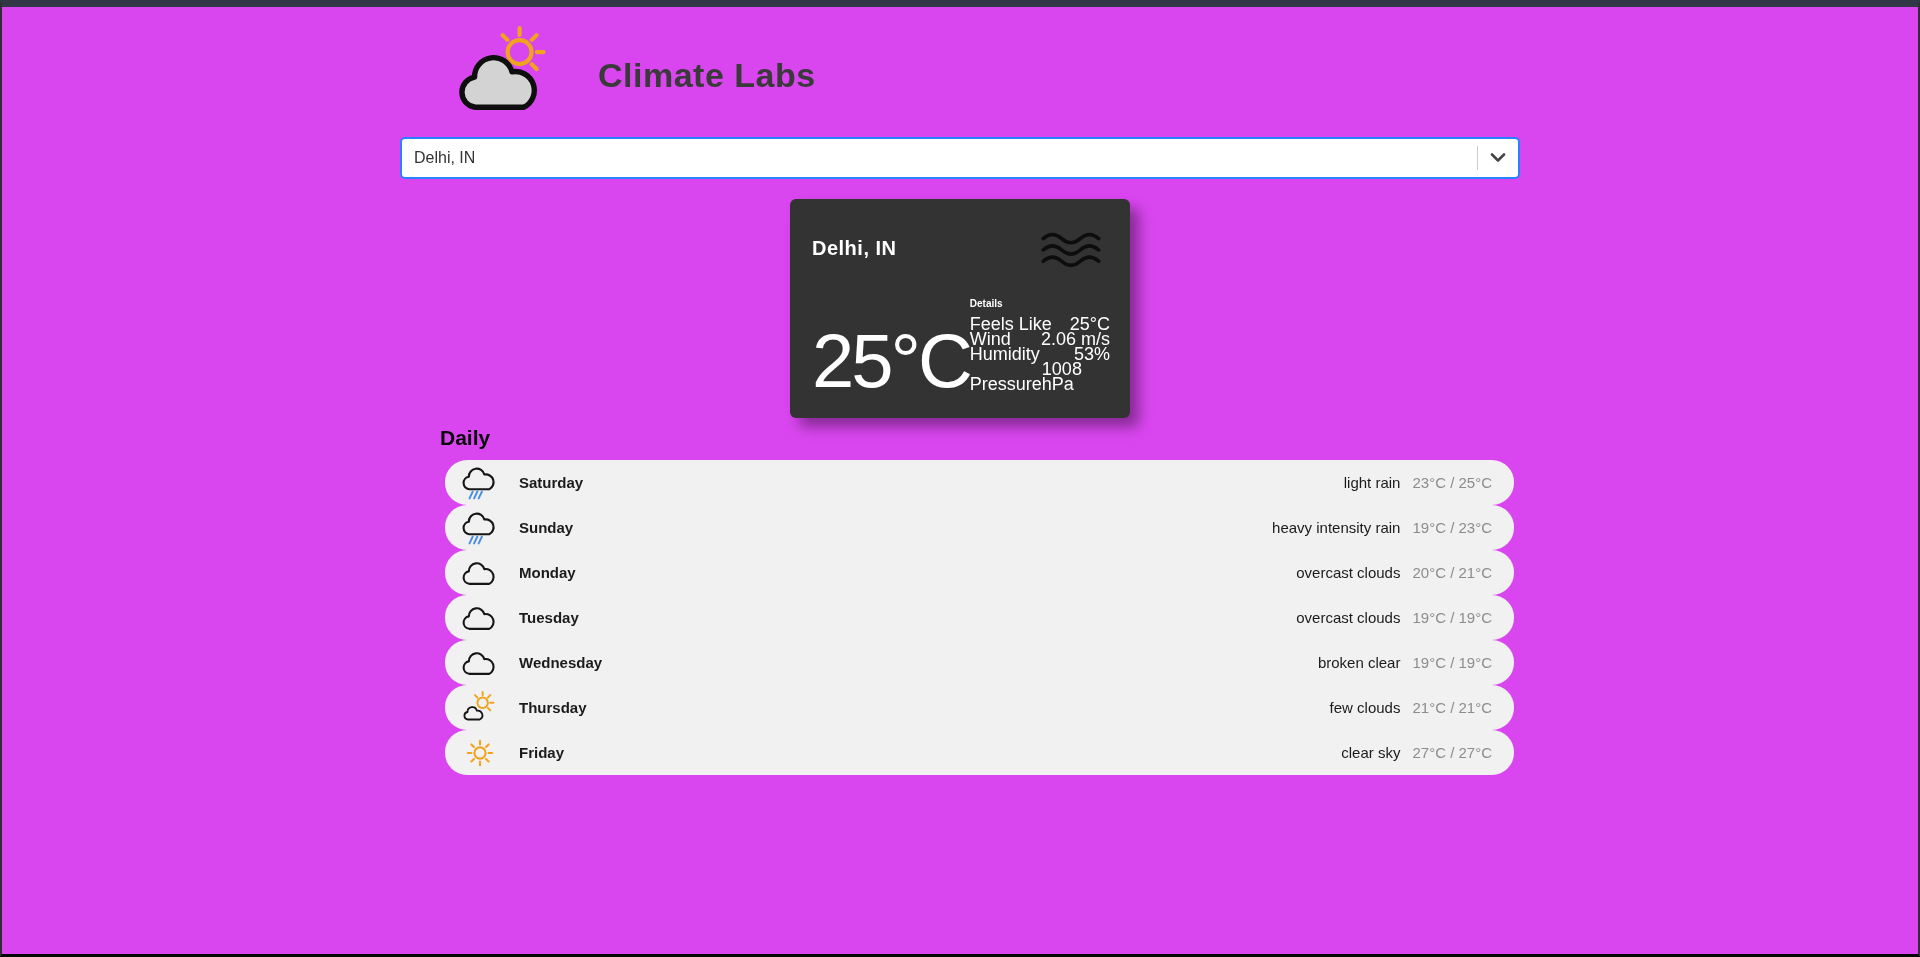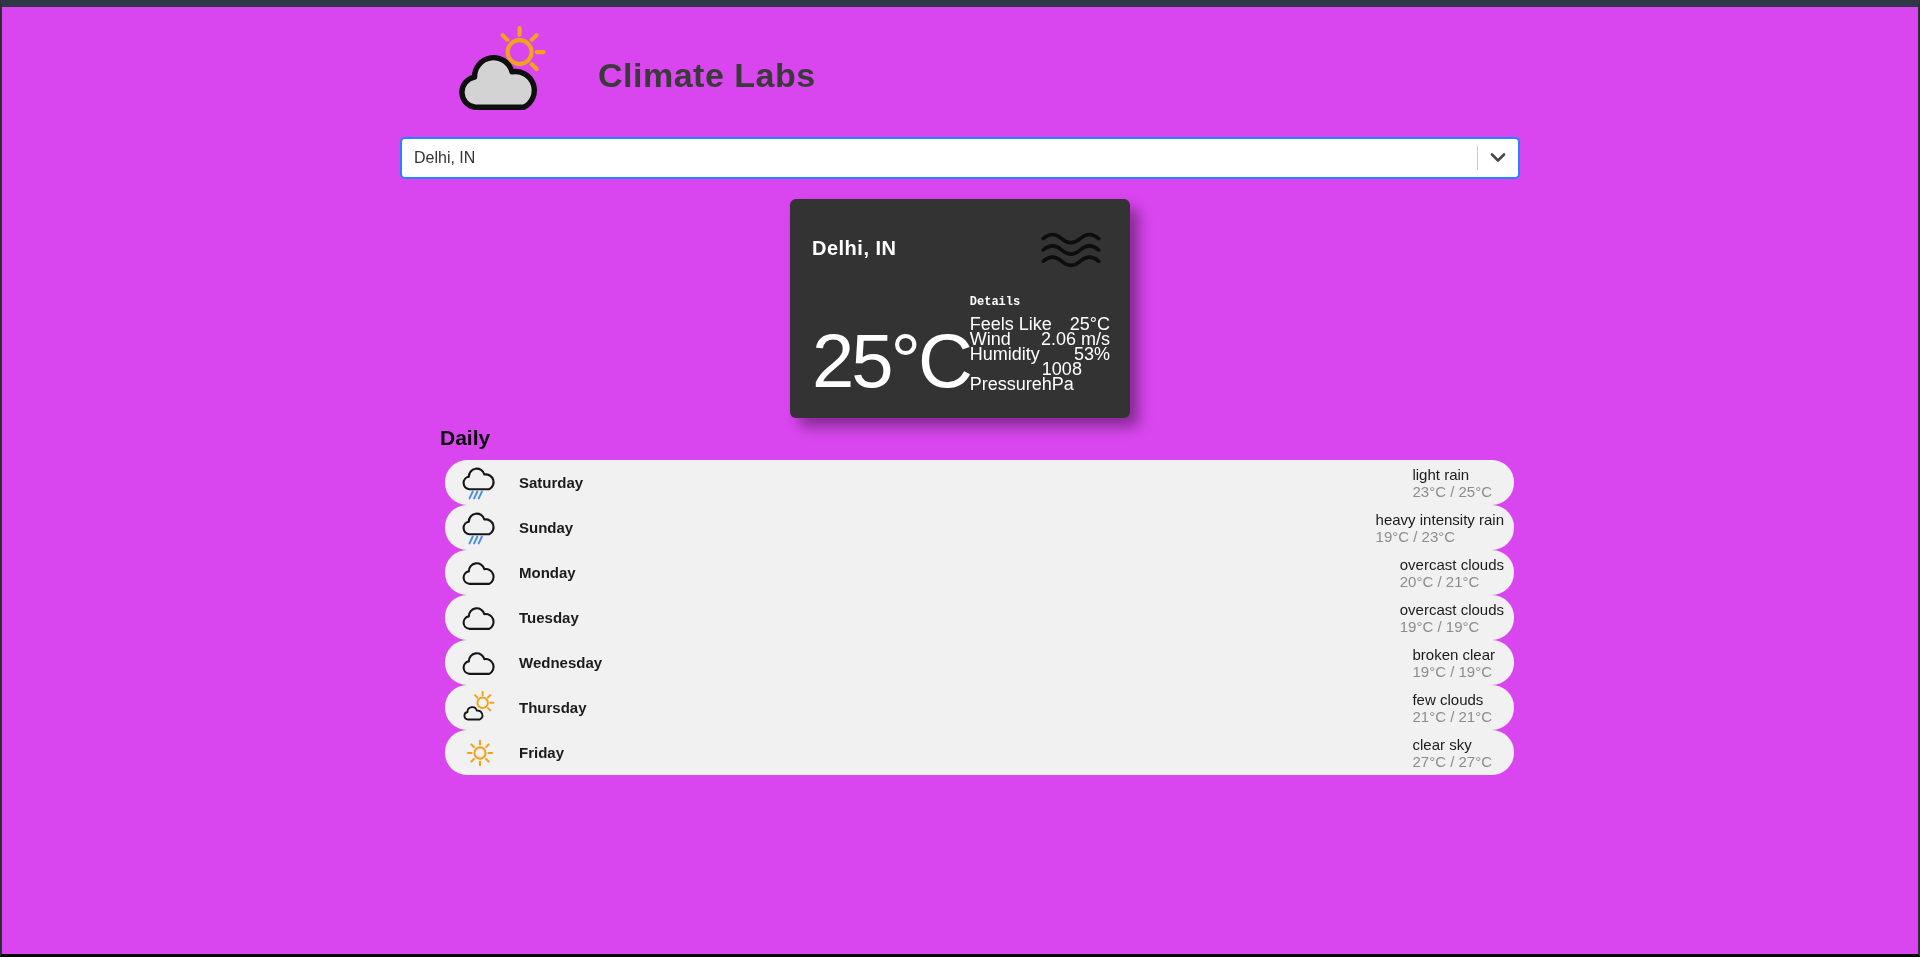--- a/index.html
+++ b/index.html
@@ -40,34 +40,34 @@
     box-shadow:9px 9px 14px rgba(0,0,0,0.38);
     padding:30px 20px 26px 22px;
     color:#ffffff; display:flex; flex-direction:column;
   }
   .card-top { display:flex; justify-content:space-between; align-items:flex-start; }
   .card-title { font-size:20px; font-weight:bold; margin-top:8px; letter-spacing:0.5px; }
   .mist-svg { width:70px; height:46px; margin-right:2px; }
   .card-bottom { margin-top:auto; display:flex; justify-content:space-between; align-items:flex-end; }
   .temp-big { font-size:76px; font-weight:400; line-height:0.8; letter-spacing:-3px; }
   .details { width:146px; }
-  .details-heading { font-size:12px; font-weight:bold; margin-bottom:8px;font-family:Liberation Mono, monospace; }
+  .details-heading { font-size:10px; font-weight:bold; margin-bottom:8px; }
   .detail-row { display:flex; justify-content:space-between; font-size:18px; font-weight:normal; line-height:15px;align-items:flex-end; }
 
   
   .daily-heading { margin:8px 0 0 40px; font-size:21px; font-weight:bold; color:#0a0a0a; }
   .days { list-style:none; margin:10px 6px 0 45px; padding:0; }
   .day-row {
     height:45px; background:#f1f1f1; border-radius:22px;
     display:flex; align-items:center;
     padding:0 22px 0 14px; cursor:pointer;
   }
   .day-icon { width:42px; height:40px; flex:none; margin-right:18px; }
   .day-name { font-size:15px; font-weight:bold; color:#1b1b1b; }
-  .day-right { margin-left:auto; display:flex; align-items:baseline;flex-direction:column; }
+  .day-right { margin-left:auto; display:flex; align-items:baseline; }
   .day-desc { font-size:15px; color:#1b1b1b; }
   .day-temps { font-size:15px; color:#8c8c8c; margin-left:12px; }
 
   .sym-defs { position:absolute; width:0; height:0; overflow:hidden; }
 </style>
 </head>
 <body>
 
 <svg class="sym-defs" xmlns="http://www.w3.org/2000/svg">
   <defs>

